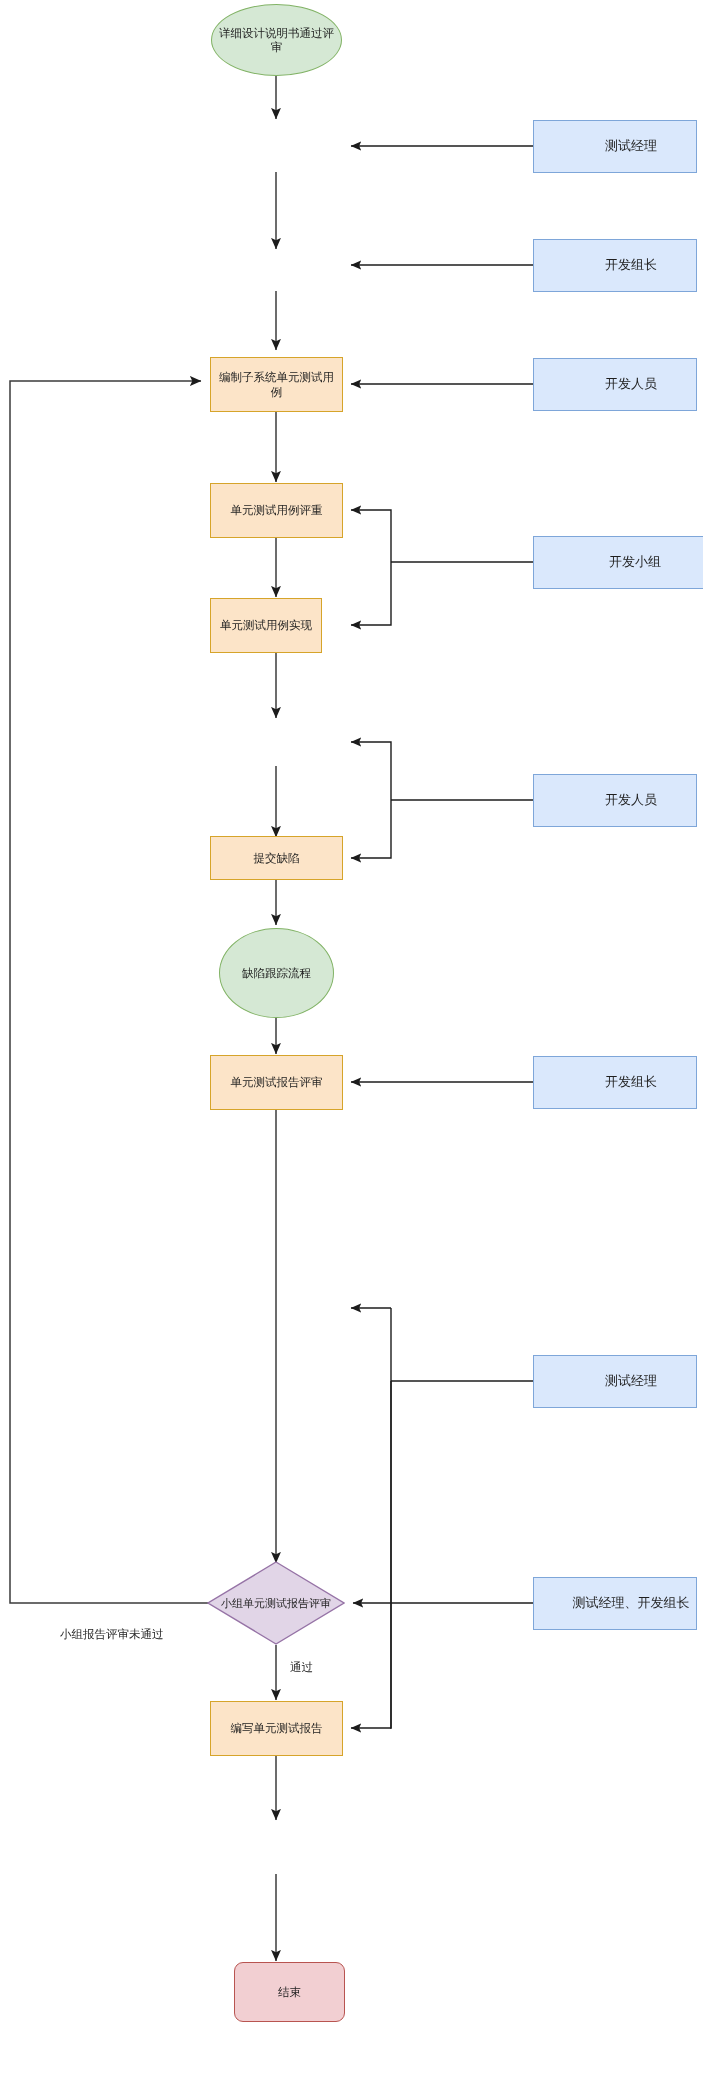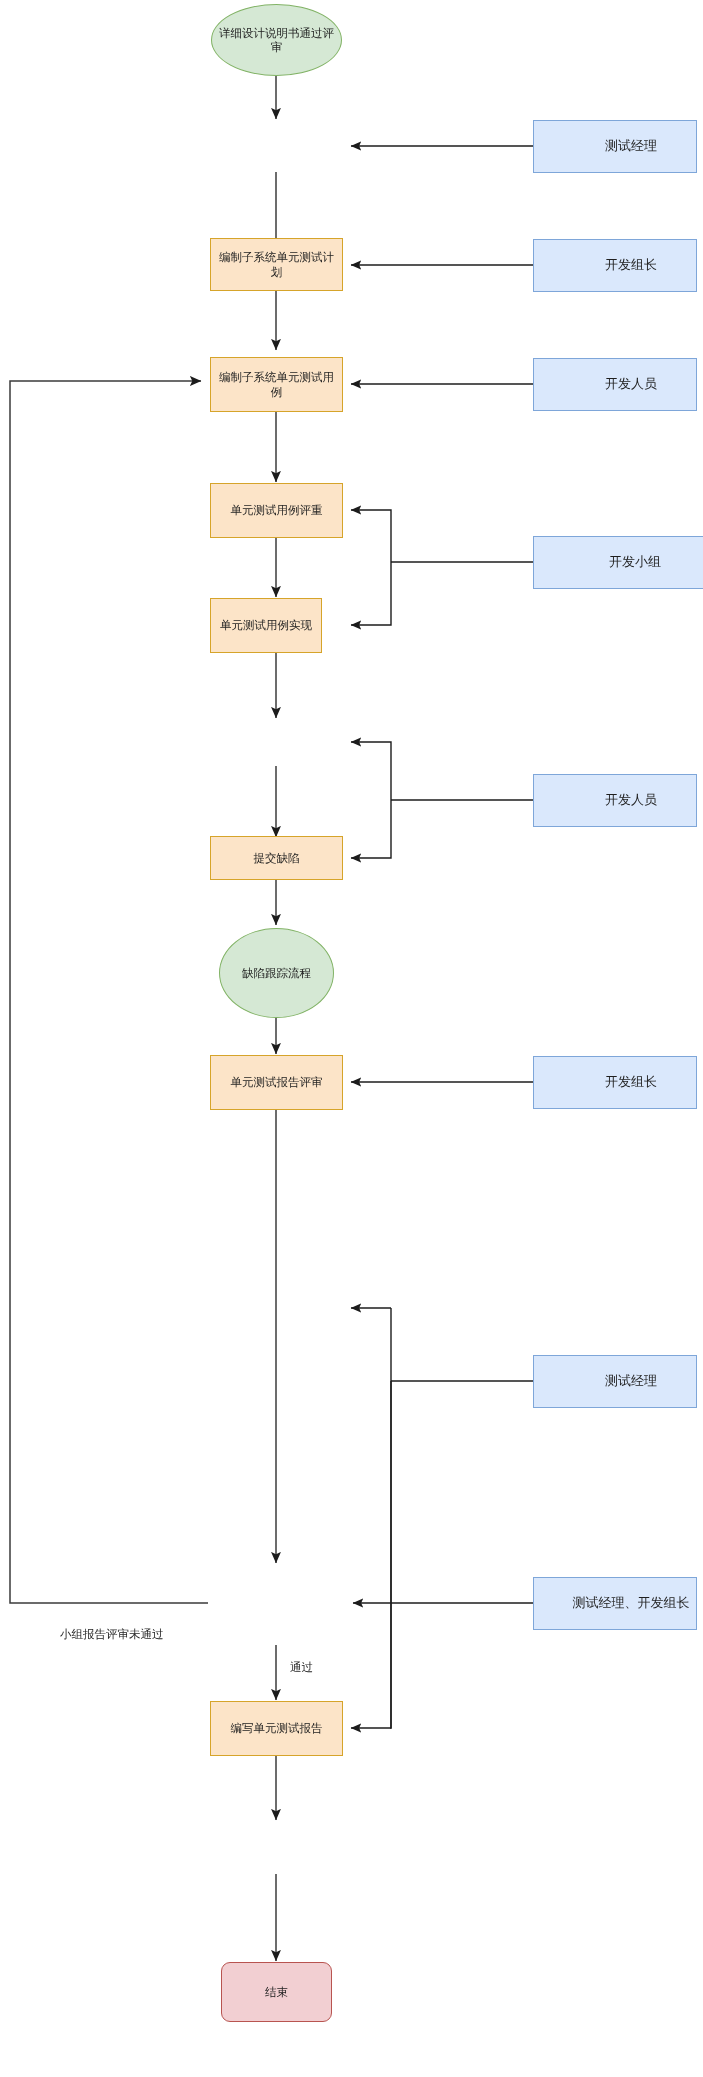--- a/index.html
+++ b/index.html
@@ -50,20 +50,21 @@
     position:relative;
     z-index:2;
     font-size:11px;
     white-space:nowrap;
     color:#1f1f1f;
   }
   .endbox{
     background:#f2cfd2;
     border:1.2px solid #b85450;
     border-radius:9px;
+    margin-left:13px;
   }
   .role{
     background:#dae8fc;
     border:1.2px solid #7ea6d9;
     font-size:13px;
     color:#1f1f1f;
     padding-left:36px;
   }
   .edge-label{
     position:absolute;
@@ -191,35 +192,40 @@
     <path class="wire-thin" d="M391,1382 L391,1729" style="display:none"></path>
     <path class="wire-thin" d="M391,1730 L351,1730" style="display:none"></path>
     <path class="wire-thin" d="M391,1382 L391,1729" style="display:none"></path>
     <path class="wire-thin" d="M391,1308 L351,1308" marker-end="url(#ah3)"></path>
     <path class="wire-thin" d="M391,1308 L391,1382"></path>
   </svg>
 
   <div class="node ellipse" style="left:211px;top:4px;width:131px;height:72px;">详细设计说明书通过评审</div>
 
 
-  <div class="node proc" style="left:210px;top:238px;width:133px;height:53px;">编制子系统单元测试计划</div>
 
   <div class="node proc" style="left:210px;top:357px;width:133px;height:55px;">编制子系统单元测试用例</div>
 
   <div class="node proc" style="left:210px;top:483px;width:133px;height:55px;">单元测试用例评重</div>
 
   <div class="node proc" style="left:210px;top:598px;width:112px;height:55px;text-align:right;">单元测试用例实现</div>
 
 
   <div class="node proc" style="left:210px;top:836px;width:133px;height:44px;">提交缺陷</div>
 
   <div class="node ellipse" style="left:219px;top:928px;width:115px;height:90px;">缺陷跟踪流程</div>
 
   <div class="node proc" style="left:210px;top:1055px;width:133px;height:55px;">单元测试报告评审</div>
 
+  <div class="diamond-wrap" style="left:207px;top:1561px;width:138px;height:84px;">
+    <svg class="diamond-shape" viewBox="0 0 138 84" preserveAspectRatio="none">
+      <polygon points="69,1 137,42 69,83 1,42" fill="#e1d5e7" stroke="#9673a6" stroke-width="1.4"></polygon>
+    </svg>
+    <span class="diamond-label">小组单元测试报告评审</span>
+  </div>
 
   <div class="node proc" style="left:210px;top:1701px;width:133px;height:55px;">编写单元测试报告</div>
 
 
   <div class="node endbox" style="left:221px;top:1962px;width:111px;height:60px;">结束</div>
 
   <div class="node role" style="left:533px;top:120px;width:164px;height:53px;">测试经理</div>
 
   <div class="node role" style="left:533px;top:239px;width:164px;height:53px;">开发组长</div>
 

